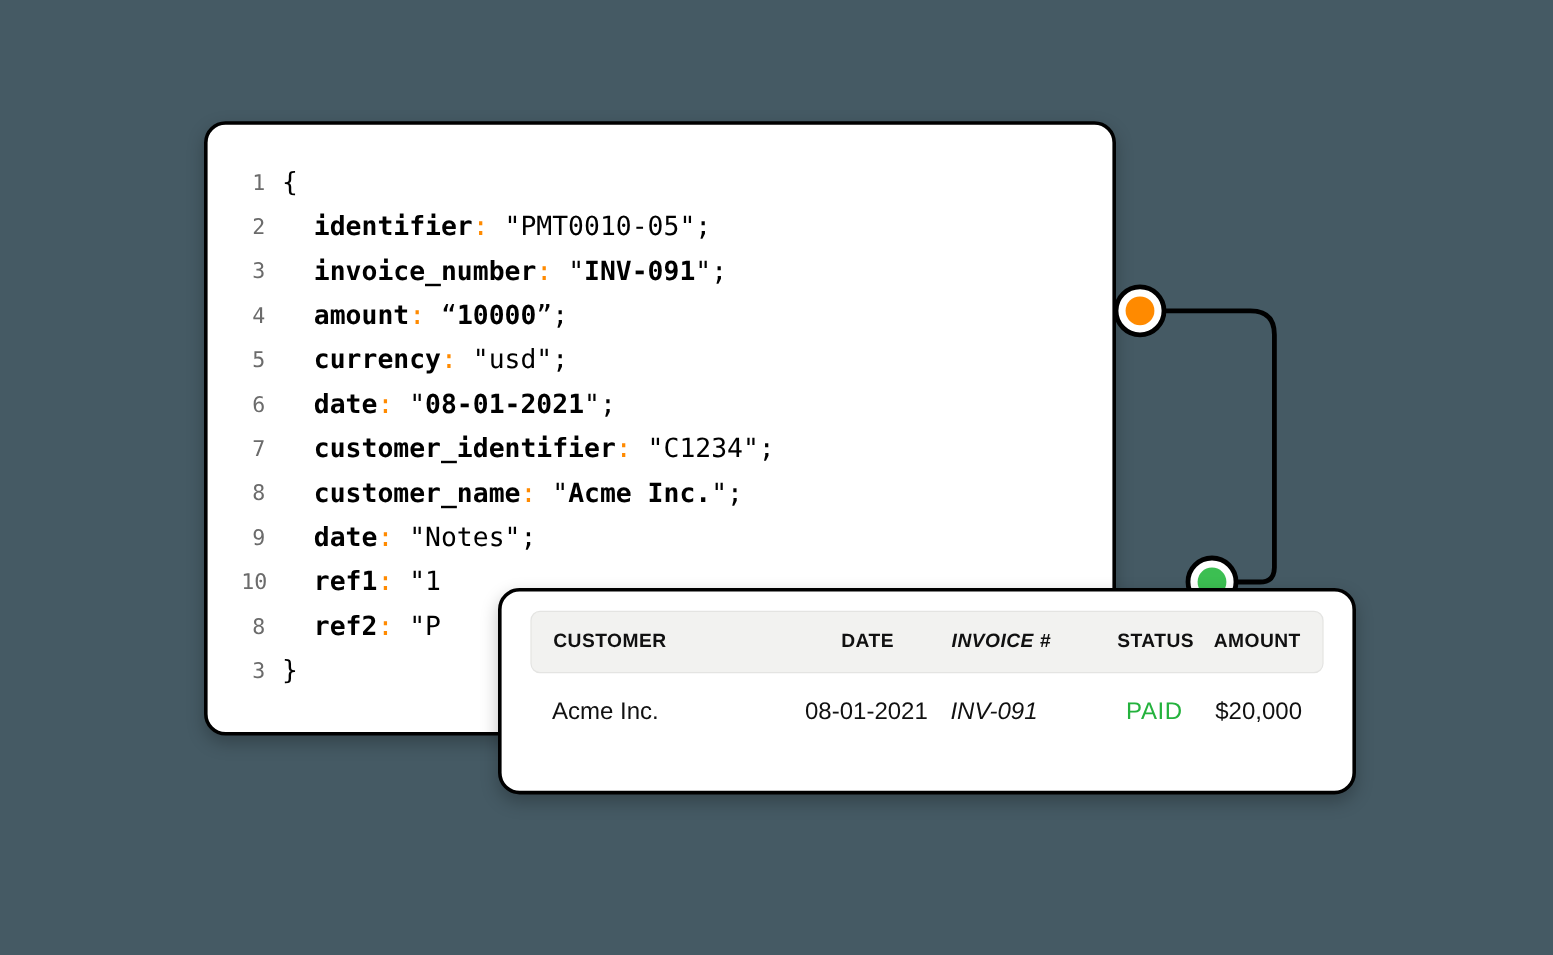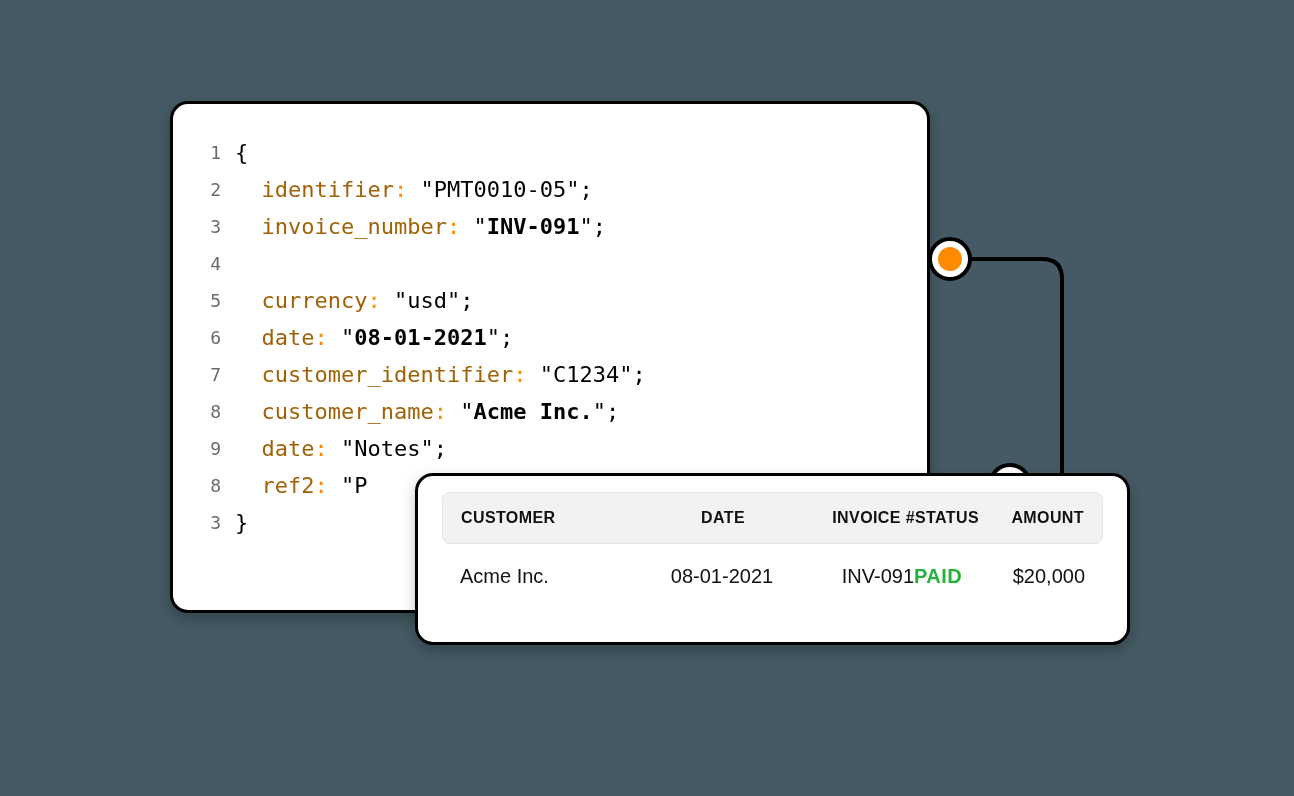--- a/index.html
+++ b/index.html
@@ -41,41 +41,41 @@
     color: #6b6b6b;
     font-size: 18px;
     padding-right: 14px;
     flex-shrink: 0;
     user-select: none;
   }
   .code {
     white-space: pre;
   }
   .tok-brace  { color: #000; }
-  .tok-key    { color: #a16207; }
+  .tok-key    { color: #000000; font-weight: bold; }
   .tok-colon  { color: #ff8a00; }
   .tok-str    { color: #000; }
   .tok-bold   { font-weight: 800; }
   .tok-punc   { color: #000; }
 
   
   .connector {
     position: absolute;
     left: 926px;
     top: 233px;
     width: 170px;
     height: 268px;
     pointer-events: none;
   }
 
   
   .invoice-card {
     position: absolute;
     left: 415px;
-    top: 473px;
+    top: 490px;
     width: 715px;
     height: 172px;
     background: #ffffff;
     border: 3px solid #000000;
     border-radius: 18px;
     padding: 16px 24px 18px 24px;
     box-shadow: 0 6px 14px rgba(0,0,0,.25);
   }
   .thead {
     display: flex;
@@ -93,64 +93,69 @@
   .trow {
     display: flex;
     align-items: center;
     height: 64px;
     padding: 0 18px;
     font-size: 20px;
     color: #111;
   }
   .col-customer { flex: 0 0 192px; }
   .col-date     { flex: 0 0 140px; text-align: center; }
-  .col-invoice  { flex: 0 0 122px; text-align: right; }
-  .col-status   { flex: 0 0 96px;  text-align: left; }
+  .col-invoice  { flex: 0 0 122px; text-align: left; font-style: italic; }
+  .col-status   { flex: 0 0 96px;  text-align: center; }
   .col-amount   { flex: 1 1 auto;  text-align: right; }
-  .status-paid  { color: #24b23d; font-weight: 700; letter-spacing: .5px; }
+  .status-paid  { color: #24b23d; font-weight: 400; letter-spacing: .5px; }
 </style>
 </head>
 <body>
 
 <div class="code-panel">
   <div class="code-lines" id="code-lines">
       <div class="code-line">
         <span class="gutter">1</span>
         <span class="code"><span class="tok-brace">{</span></span>
       </div>
       <div class="code-line">
         <span class="gutter">2</span>
         <span class="code"><span>  </span><span class="tok-key">identifier</span><span class="tok-colon">:</span><span> </span><span class="tok-str">"PMT0010-05"</span><span class="tok-punc">;</span></span>
       </div>
       <div class="code-line">
         <span class="gutter">3</span>
         <span class="code"><span>  </span><span class="tok-key">invoice_number</span><span class="tok-colon">:</span><span> </span><span class="tok-str">"</span><span class="tok-str tok-bold">INV-091</span><span class="tok-str">"</span><span class="tok-punc">;</span></span>
       </div>
       <div class="code-line">
         <span class="gutter">4</span>
+        <span class="code"><span>  </span><span class="tok-key">amount</span><span class="tok-colon">:</span><span> </span><span class="tok-str">“</span><span class="tok-str tok-bold">10000</span><span class="tok-str">”</span><span class="tok-punc">;</span></span>
       </div>
       <div class="code-line">
         <span class="gutter">5</span>
         <span class="code"><span>  </span><span class="tok-key">currency</span><span class="tok-colon">:</span><span> </span><span class="tok-str">"usd"</span><span class="tok-punc">;</span></span>
       </div>
       <div class="code-line">
         <span class="gutter">6</span>
         <span class="code"><span>  </span><span class="tok-key">date</span><span class="tok-colon">:</span><span> </span><span class="tok-str">"</span><span class="tok-str tok-bold">08-01-2021</span><span class="tok-str">"</span><span class="tok-punc">;</span></span>
       </div>
       <div class="code-line">
         <span class="gutter">7</span>
         <span class="code"><span>  </span><span class="tok-key">customer_identifier</span><span class="tok-colon">:</span><span> </span><span class="tok-str">"C1234"</span><span class="tok-punc">;</span></span>
       </div>
       <div class="code-line">
         <span class="gutter">8</span>
         <span class="code"><span>  </span><span class="tok-key">customer_name</span><span class="tok-colon">:</span><span> </span><span class="tok-str">"</span><span class="tok-str tok-bold">Acme Inc.</span><span class="tok-str">"</span><span class="tok-punc">;</span></span>
       </div>
       <div class="code-line">
         <span class="gutter">9</span>
         <span class="code"><span>  </span><span class="tok-key">date</span><span class="tok-colon">:</span><span> </span><span class="tok-str">"Notes"</span><span class="tok-punc">;</span></span>
+      </div>
+      <div class="code-line">
+        <span class="gutter">10</span>
+        <span class="code"><span>  </span><span class="tok-key">ref1</span><span class="tok-colon">:</span><span> </span><span class="tok-str">"1</span></span>
       </div>
       <div class="code-line">
         <span class="gutter">8</span>
         <span class="code"><span>  </span><span class="tok-key">ref2</span><span class="tok-colon">:</span><span> </span><span class="tok-str">"P</span></span>
       </div>
       <div class="code-line">
         <span class="gutter">3</span>
         <span class="code"><span class="tok-brace">}</span></span>
       </div>
     </div>

